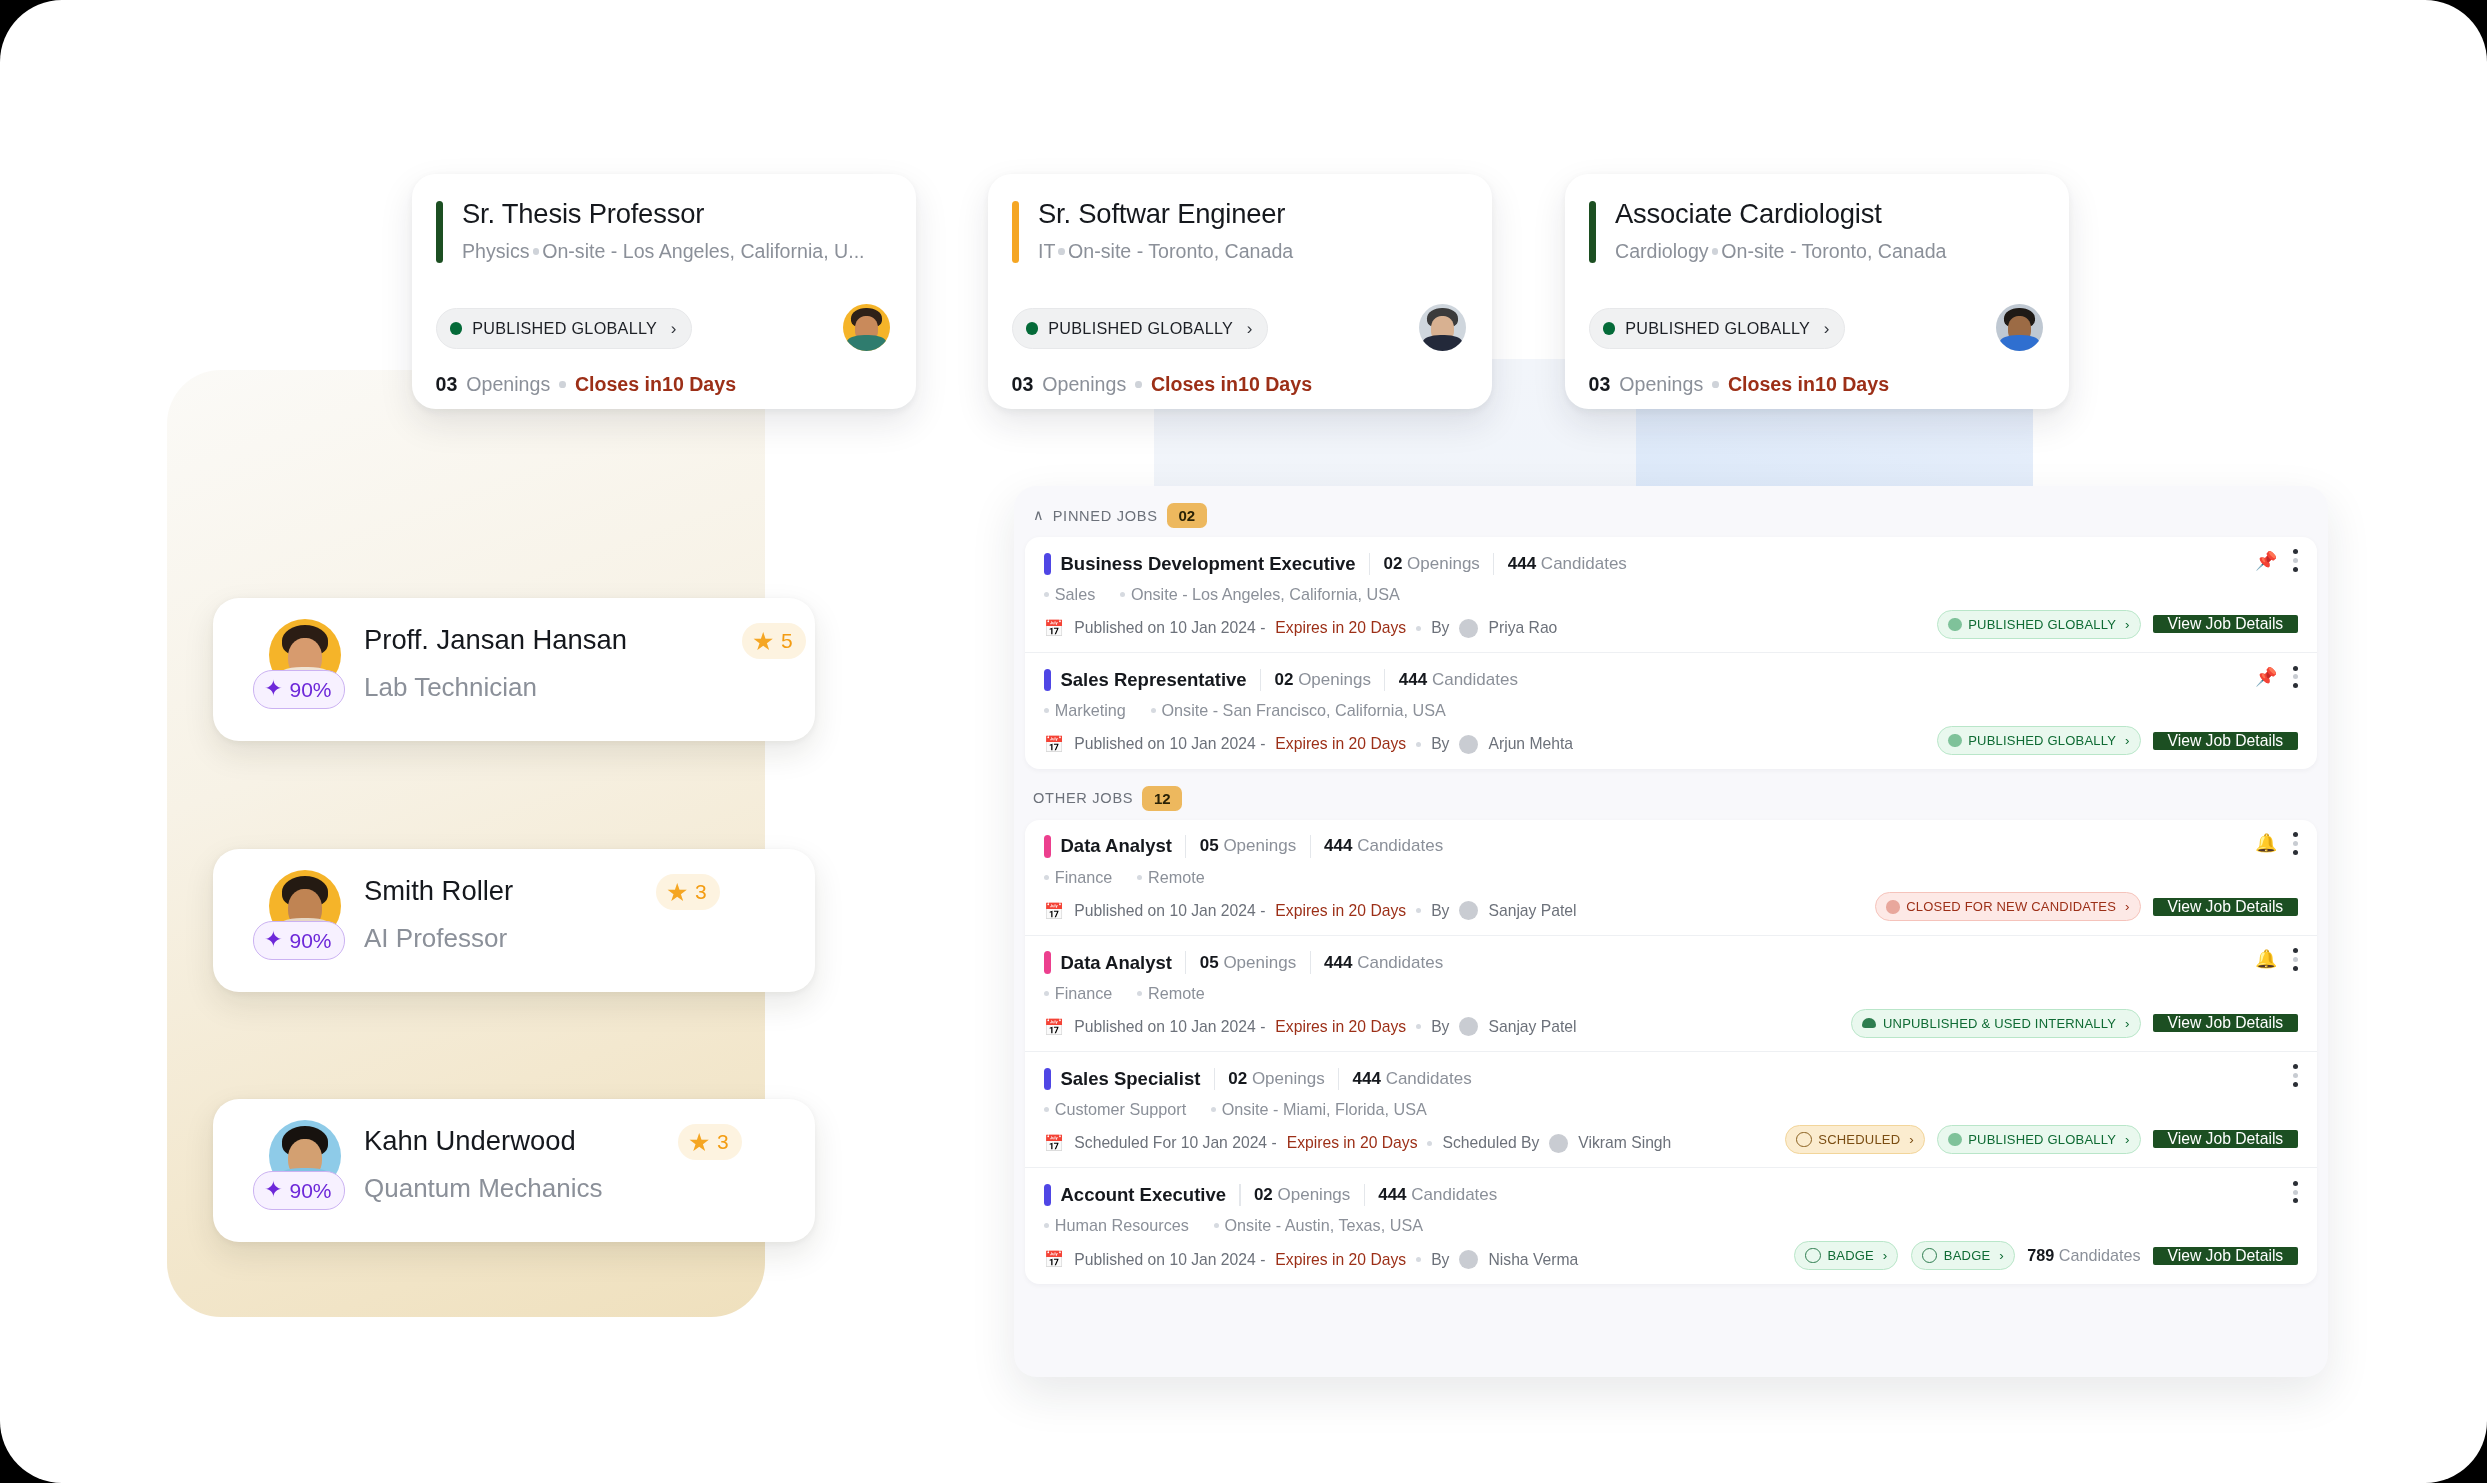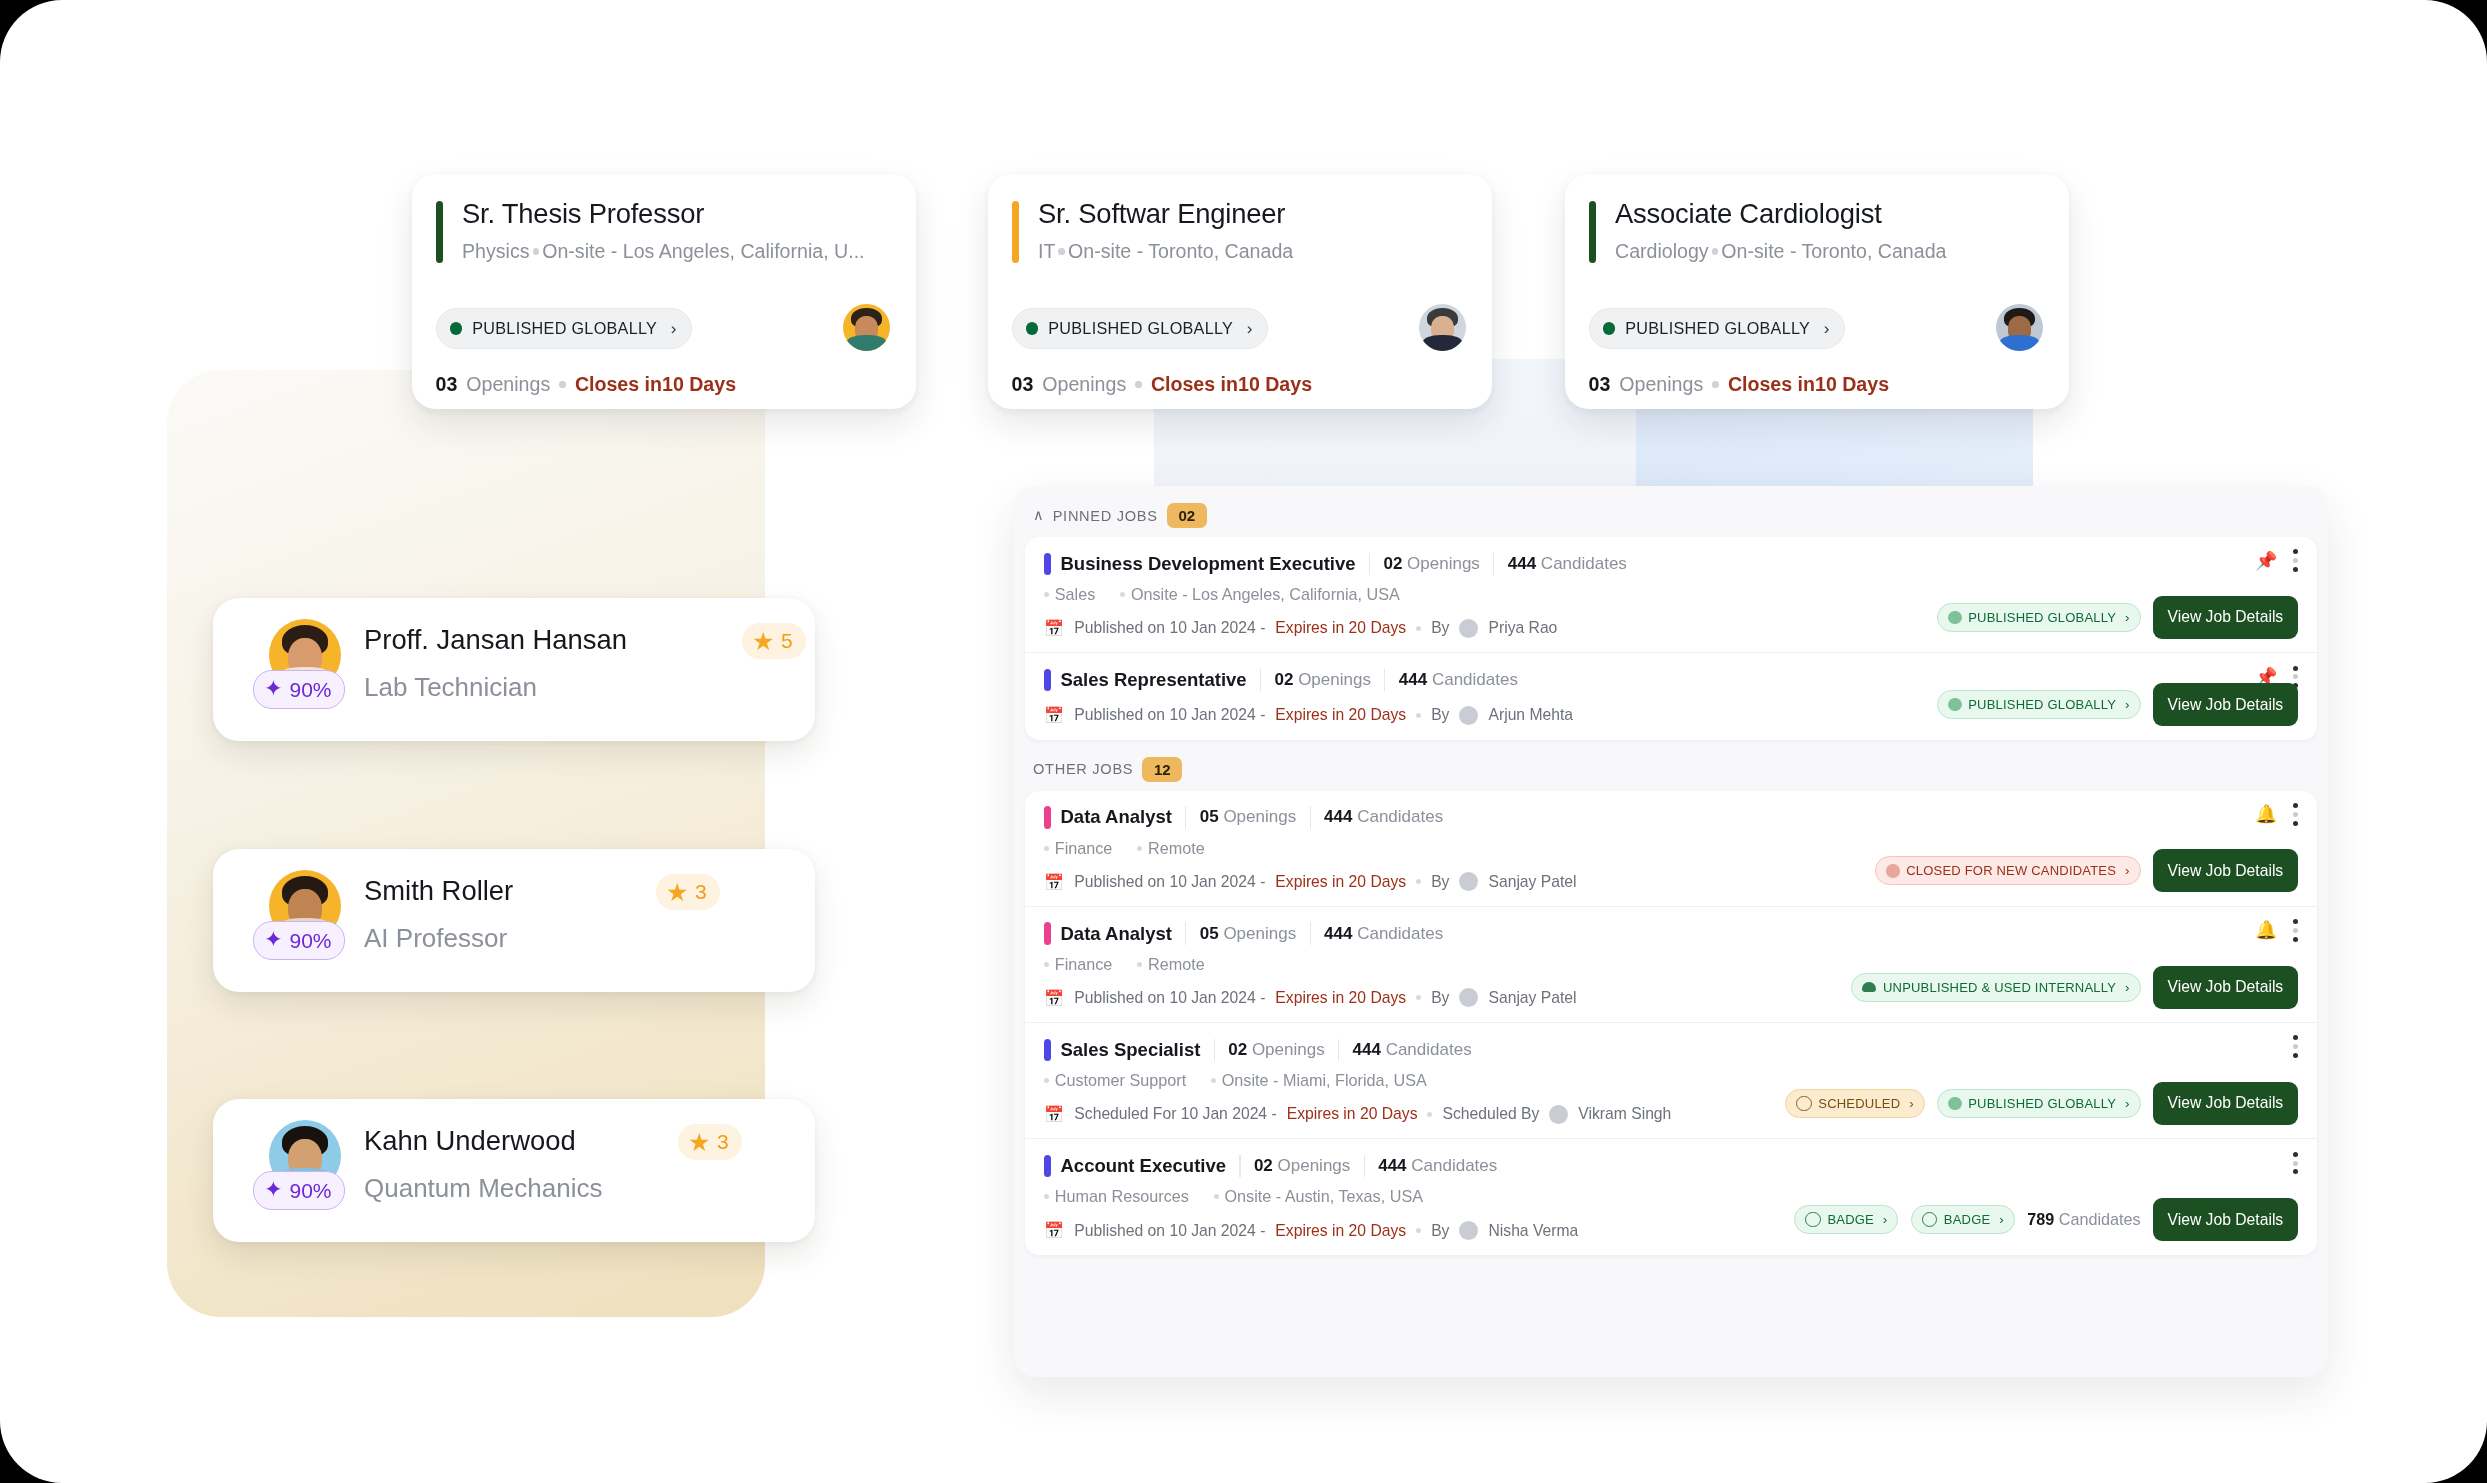--- a/index.html
+++ b/index.html
@@ -144,22 +144,22 @@
     height:27px;border-radius:14.6px;display:flex;align-items:center;gap:6.7px;padding:0 10px;
     font-size:13px;letter-spacing:0.2px;white-space:nowrap;
   }
   .badge.green{background:#e9f8ee;border:1.1px solid #b9e6c9;color:#0f6b34;}
   .badge.red{background:#fde9e6;border:1.1px solid #f5c3bb;color:#9c2f17;}
   .badge.amber{background:#fbeccf;border:1.1px solid #f2d59a;color:#7a4d12;}
   .badge .chev{font-size:13.4px;margin-left:2.2px;}
   .cnt-inline{font-size:16.2px;color:#8b9099;white-space:nowrap;}
   .cnt-inline b{color:#15181d;font-weight:700;}
   .btn-primary{
-    background:#1c4f22;color:#ffffff;border:none;border-radius:9px;
-    height:43px;padding:0 14.6px;font-size:15.7px;font-family:inherit;cursor:pointer;white-space:nowrap;
+    background:#1c4f22;color:#ffffff;border:none;border-radius:2px;
+    height:18px;padding:0 14.6px;font-size:15.7px;font-family:inherit;cursor:pointer;white-space:nowrap;
   }
 
   
   .face{width:100%;height:100%;position:relative;}
   .face .hair{position:absolute;left:18%;top:8%;width:64%;height:44%;border-radius:50% 50% 38% 38%;}
   .face .skin{position:absolute;left:26%;top:26%;width:48%;height:56%;border-radius:46%;}
   .face .body{position:absolute;left:8%;bottom:0;width:84%;height:34%;border-radius:44% 44% 0 0;}
 </style>
 </head>
 <body>
@@ -362,20 +362,24 @@
         </div>
         <div class="row">
           <div class="row-top">
             <span class="r-accent" style="background:#4f46e5"></span>
             <span class="r-title">Sales Representative</span>
             <span class="r-div"></span>
             <span class="r-stat"><b>02</b> Openings</span>
             <span class="r-div"></span>
             <span class="r-stat"><b>444</b> Candidates</span>
           </div>
+          <div class="r-sub">
+            <span><i class="d"></i>Marketing</span>
+            <span><i class="d"></i>Onsite - San Francisco, California, USA</span>
+          </div>
           <div class="r-foot">
             <span class="cal">📅</span>
             <span>Published on 10 Jan 2024 -</span>
             <span class="red">Expires in 20 Days</span>
             <span class="d" style="width:5px;height:5px;border-radius:50%;background:#d6dae0;display:inline-block"></span>
             <span>By</span>
             <span class="fav" style="background:#c9ccd2"></span>
             <span>Arjun Mehta</span>
           </div>
           <div class="row-actions">

